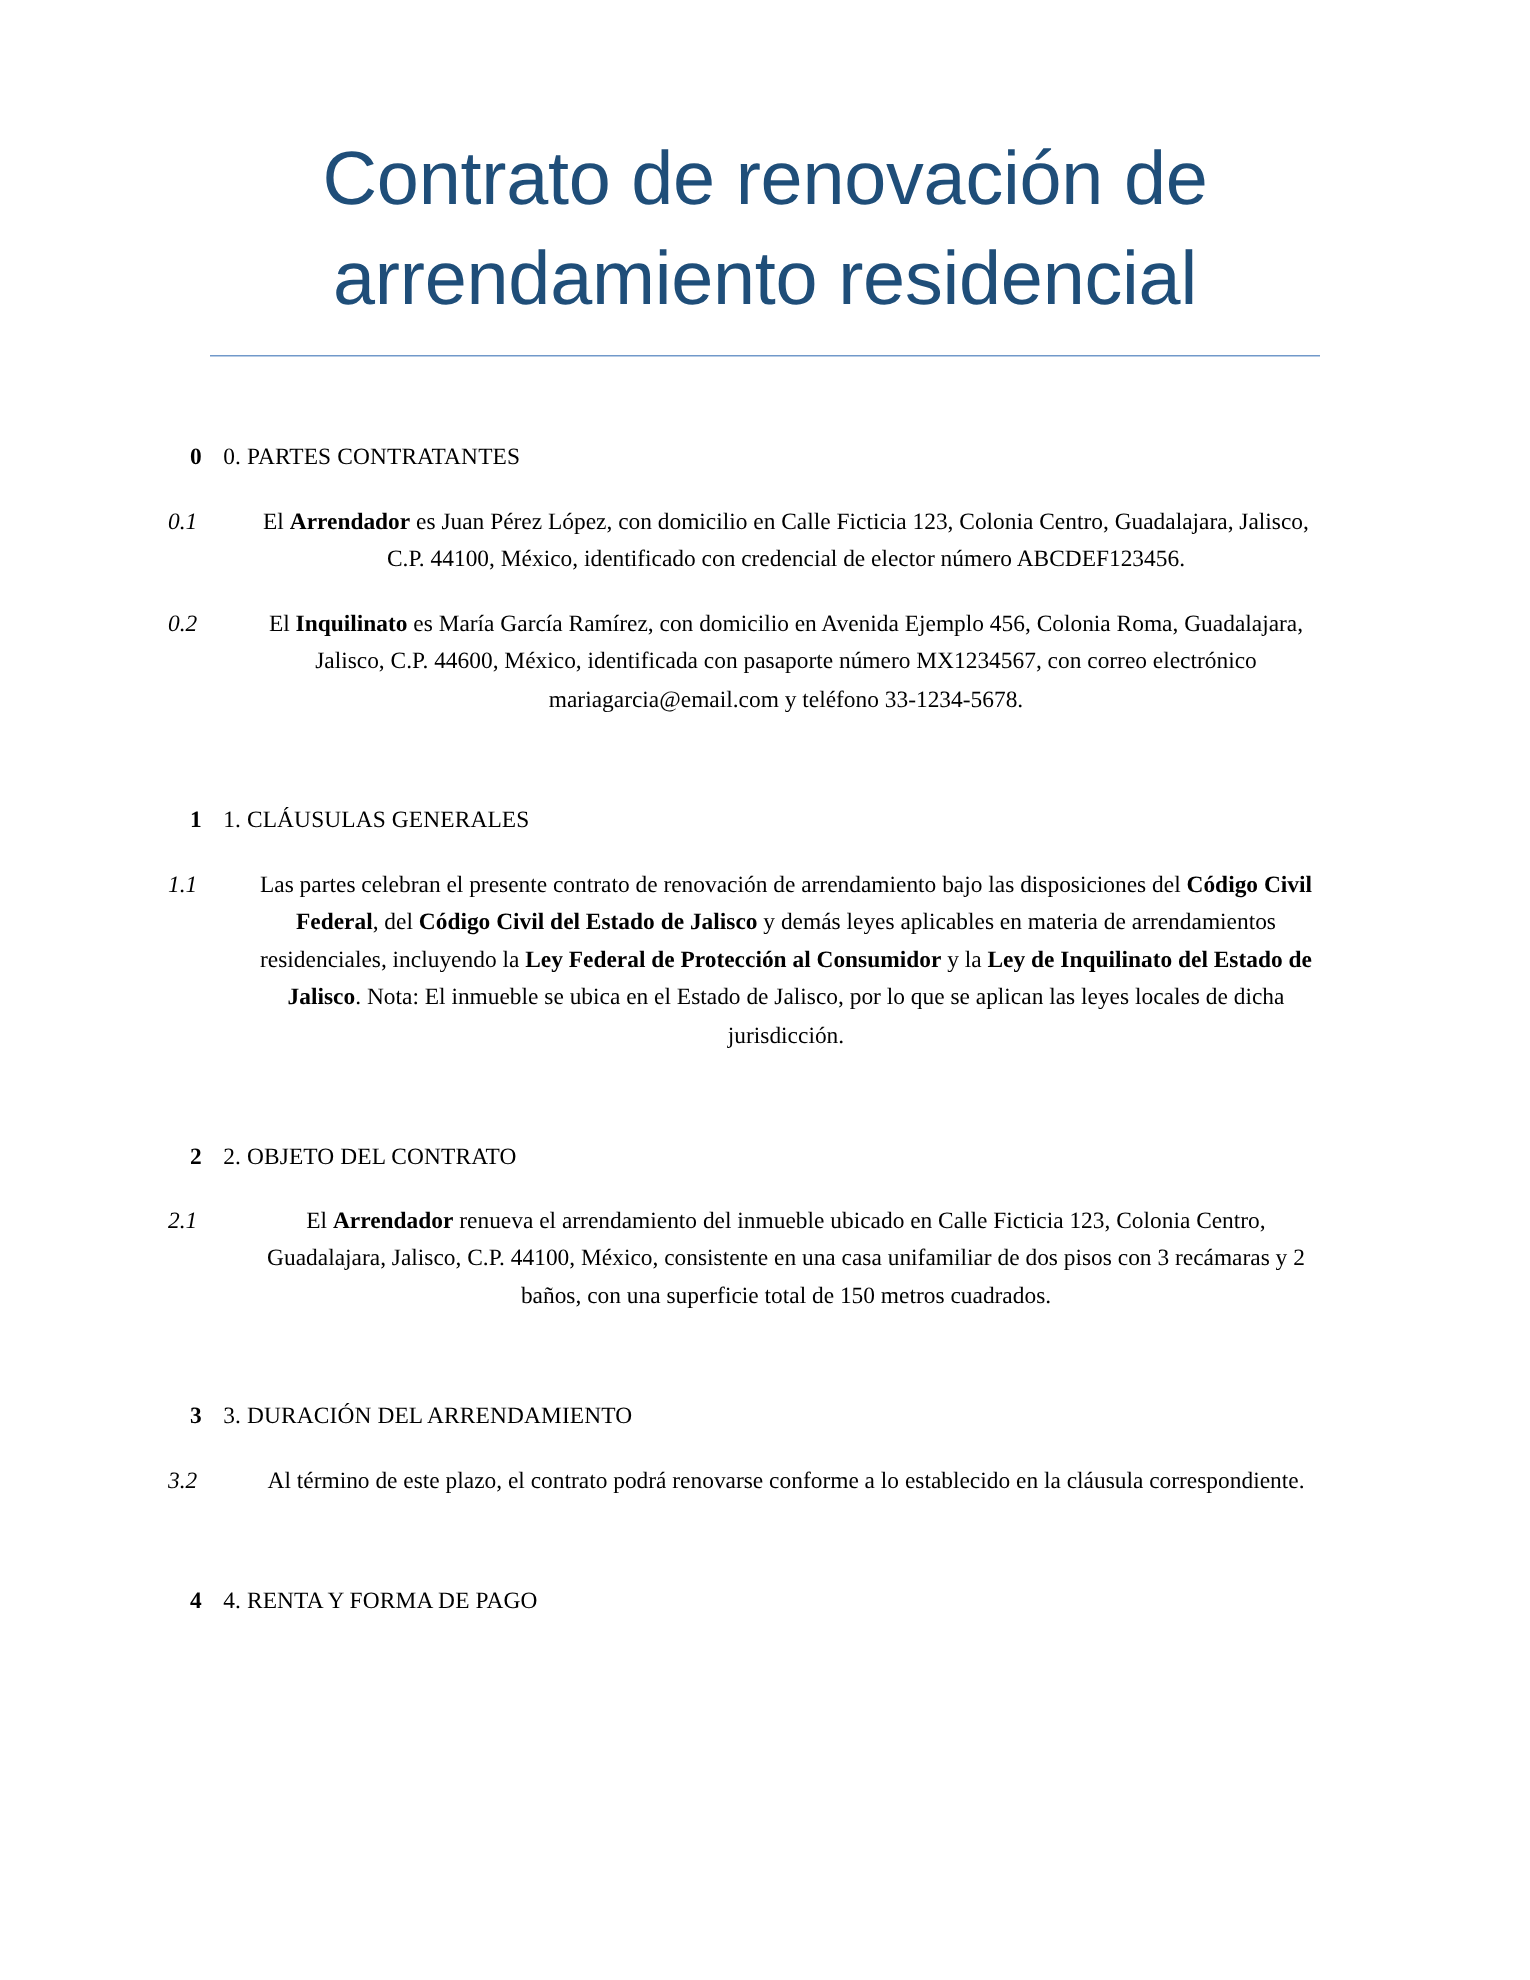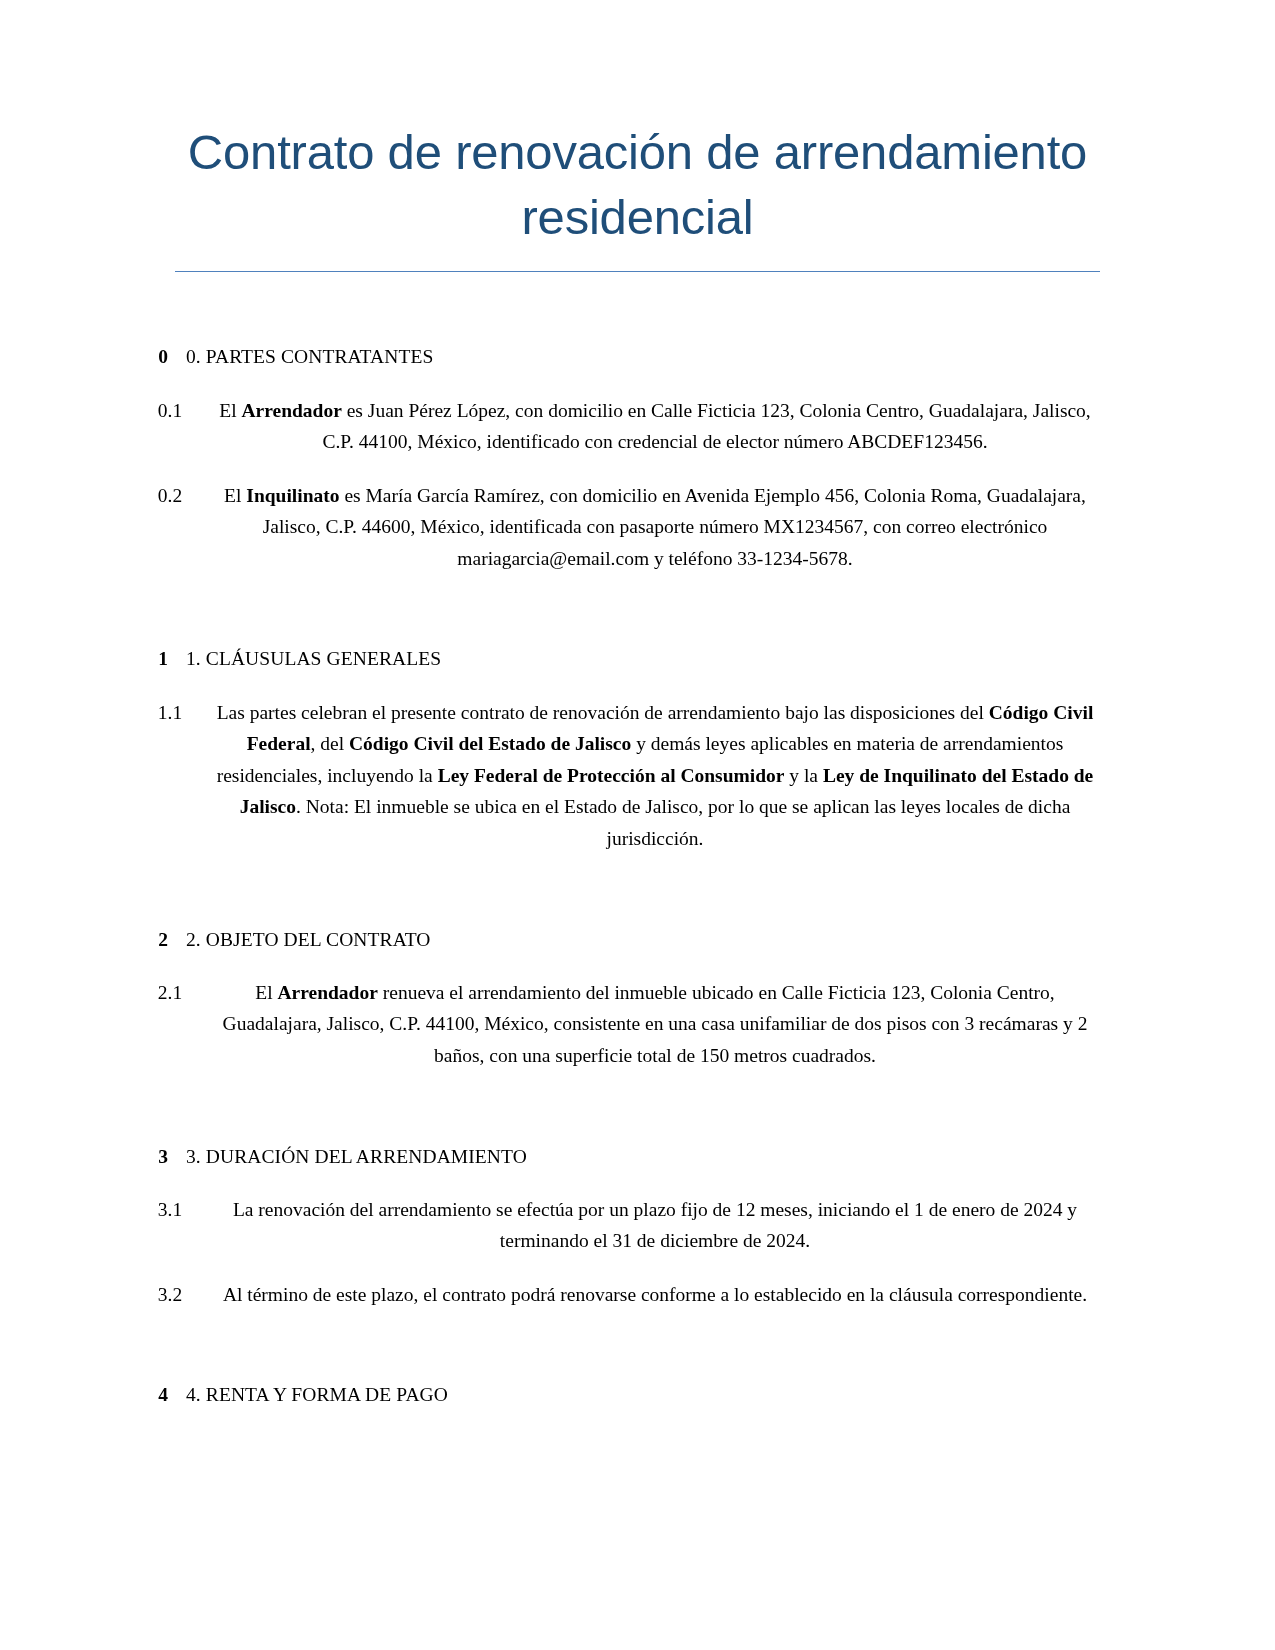--- a/index.html
+++ b/index.html
@@ -25,26 +25,26 @@
   }
 
   
   .title-block {
     margin: 0;
     padding: 108px 175px 0 175px;
   }
   .doc-title {
     font-family: "Liberation Sans", "DejaVu Sans", sans-serif;
     font-weight: 400;
-    font-size: 49px;
+    font-size: 63px;
     line-height: 1.32;
     color: #1F4E79;
     text-align: center;
     letter-spacing: -0.2px;
-    margin: 12px;
+    margin: 0;
   }
   .title-rule {
     margin: 22px 0 0 0;
     border: none;
     border-top: 1.6px solid #4F81BD;
     width: 100%;
     height: 0;
   }
 
   
@@ -85,26 +85,27 @@
 
   
   .clause-row {
     display: flex;
     align-items: baseline;
     margin-top: 22px;
   }
   .c-num {
     flex: 0 0 auto;
     width: 70px;
-    text-align: center;
+    text-align: left;
     padding-left: 0;
     padding-right: 10px;
     box-sizing: border-box;
     font-size: 19.5px;
     line-height: 1.62;
+    font-style: italic;
   }
   .c-text {
     flex: 1 1 auto;
     font-size: 19.5px;
     line-height: 1.62;
     text-align: center;
   }
   .c-text b { font-weight: bold; }
 
   .tail-space { height: 40px; }
@@ -154,24 +155,20 @@
             <div class="c-num">2.1</div>
             <div class="c-text"><span>El </span><b>Arrendador</b><span> renueva el arrendamiento del inmueble ubicado en Calle Ficticia 123, Colonia Centro, Guadalajara, Jalisco, C.P. 44100, México, consistente en una casa unifamiliar de dos pisos con 3 recámaras y 2 baños, con una superficie total de 150 metros cuadrados.</span></div>
           </div>
         </div>
         <div class="section">
           <div class="heading-row spaced">
             <div class="h-num">3</div>
             <div class="h-text">3. DURACIÓN DEL ARRENDAMIENTO</div>
           </div>
           <div class="clause-row">
-            <div class="c-num">3.1</div>
-            <div class="c-text"><span>La renovación del arrendamiento se efectúa por un plazo fijo de 12 meses, iniciando el 1 de enero de 2024 y terminando el 31 de diciembre de 2024.</span></div>
-          </div>
-          <div class="clause-row">
             <div class="c-num">3.2</div>
             <div class="c-text"><span>Al término de este plazo, el contrato podrá renovarse conforme a lo establecido en la cláusula correspondiente.</span></div>
           </div>
         </div>
         <div class="section">
           <div class="heading-row spaced">
             <div class="h-num">4</div>
             <div class="h-text">4. RENTA Y FORMA DE PAGO</div>
           </div>
         </div>

